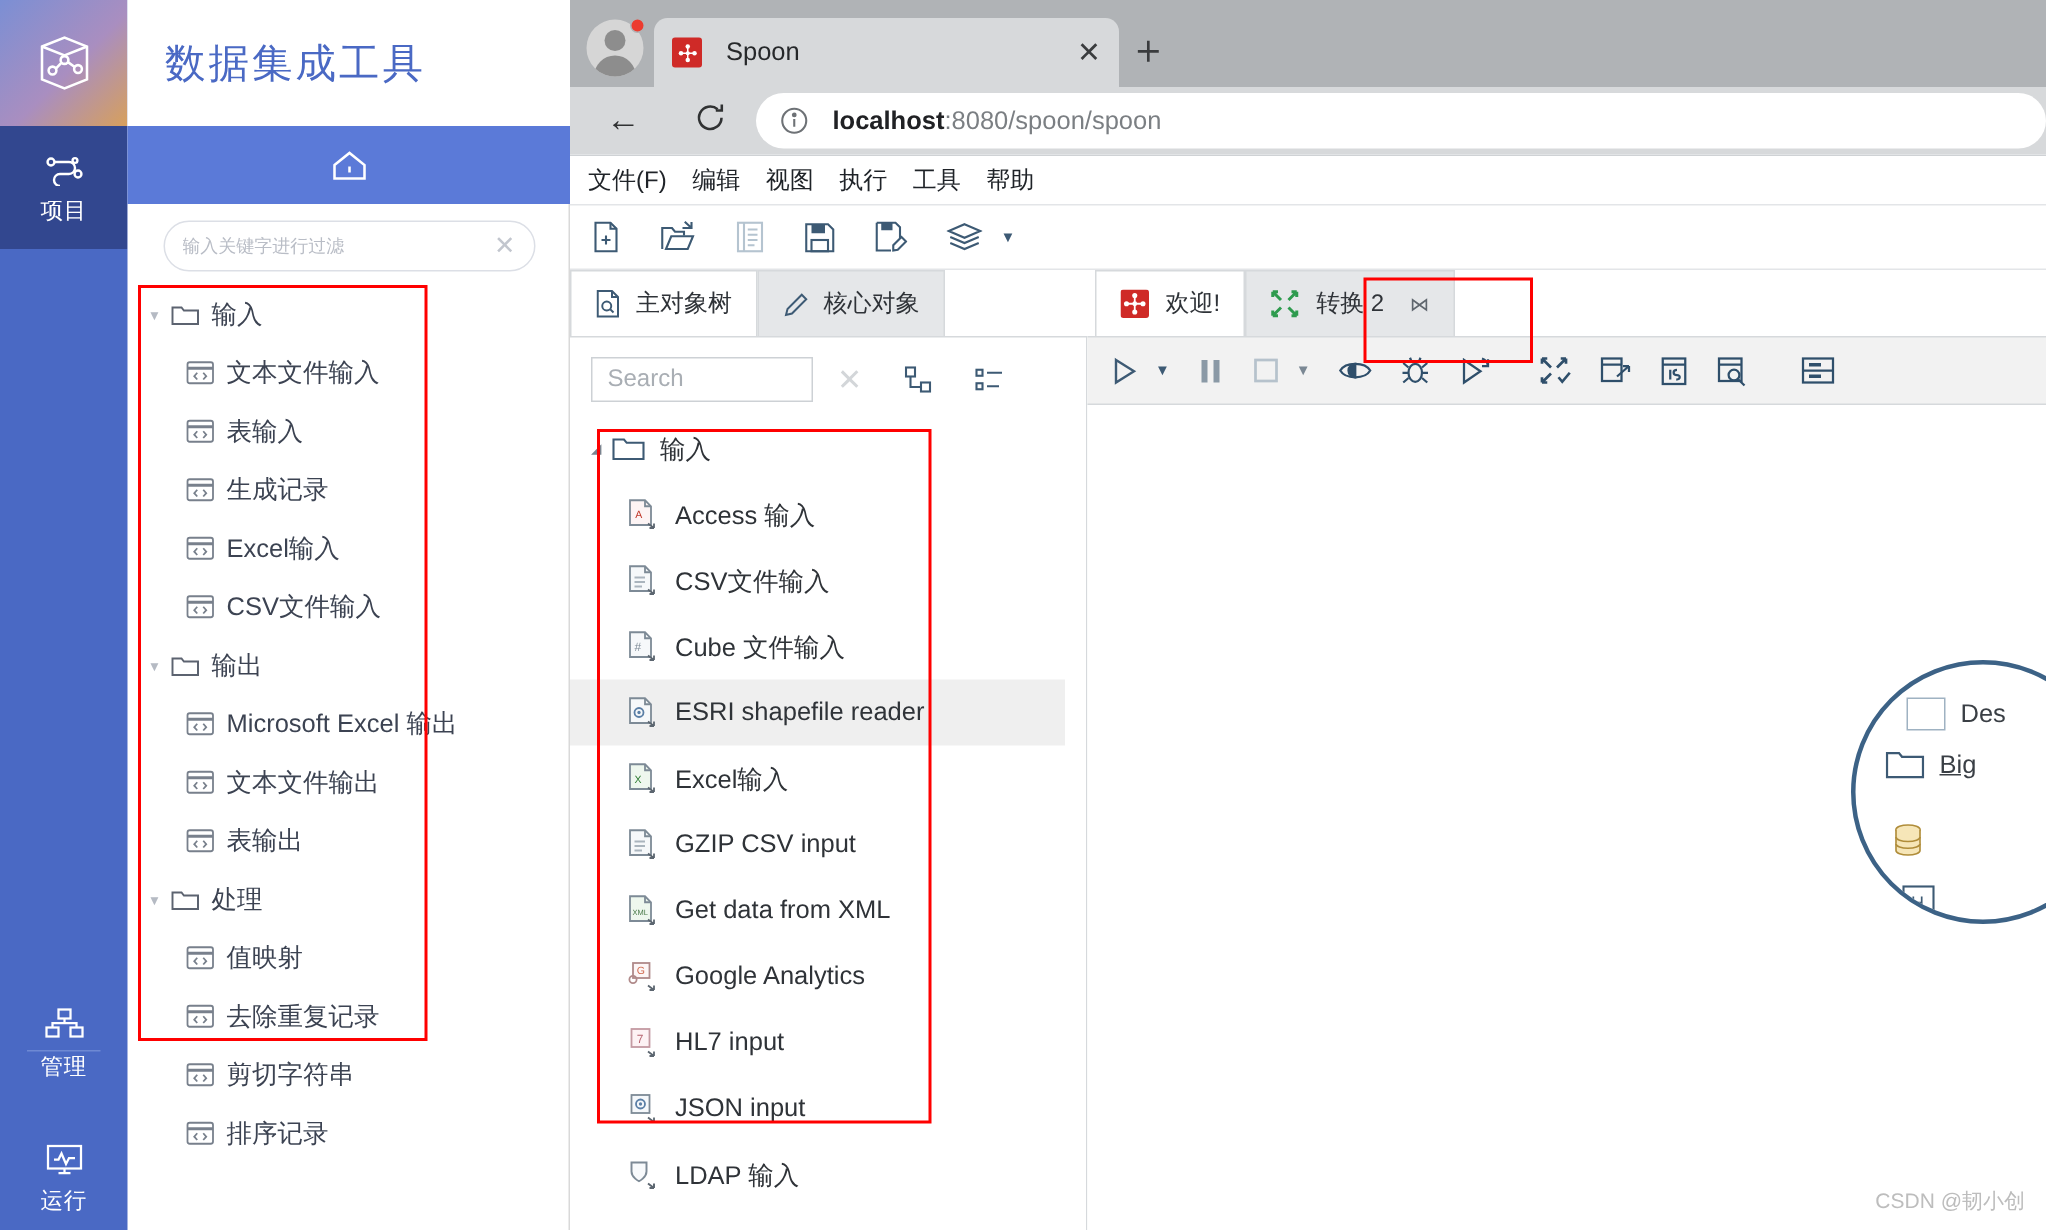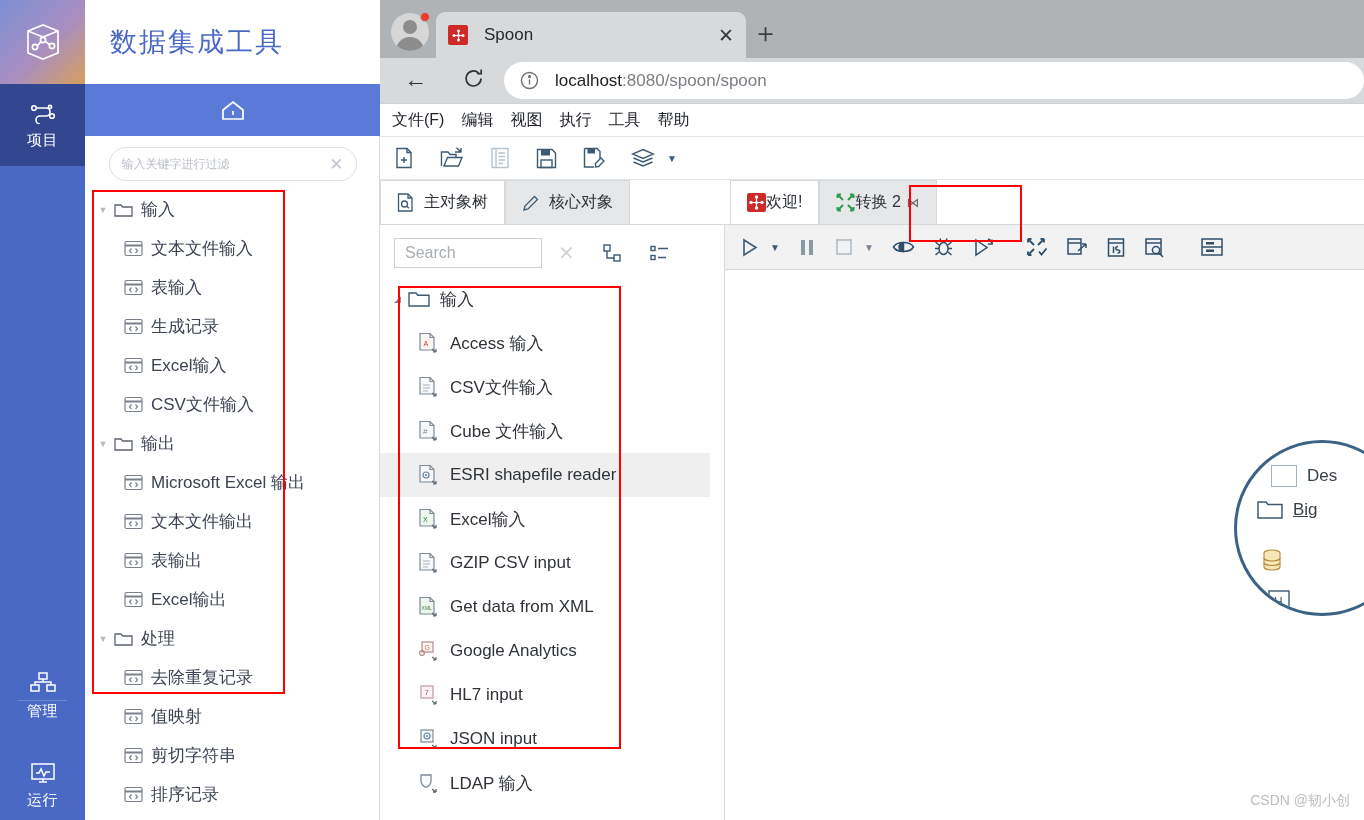--- a/index.html
+++ b/index.html
@@ -90,21 +90,21 @@
 
   .bw-navbar { position: absolute; left: 0; top: 58px; width: 984px; height: 45px; background: #d7d9db; }
   .bw-back { position: absolute; left: 24px; top: 10px; font-size: 23px; color: #303233; cursor: pointer; line-height: 1; }
   .bw-reload { position: absolute; left: 82px; top: 9px; cursor: pointer; }
   .bw-omni {
     position: absolute; left: 124px; top: 4px; width: 860px; height: 37px;
     background: #fff; border-radius: 19px; display: flex; align-items: center; padding: 0 16px;
   }
   .bw-omni .oinfo { margin-right: 16px; }
   .bw-omni .otext { font-size: 17px; color: #7b7f83; white-space: nowrap; }
-  .bw-omni .otext b { color: #202124; font-weight: normal; }
+  .bw-omni .otext b { color: #202124; font-weight: bold; }
 
   
   .spoon { position: absolute; left: 0; top: 103px; width: 984px; height: 717px; background: #fff;
            border-top: 1px solid #cfd2d5; }
   .sp-menubar { position: absolute; left: 0; top: 0; width: 984px; height: 32px; display: flex;
                 align-items: center; padding-left: 12px; background: #fff; }
   .sp-menubar .mi { font-size: 16px; color: #1f2328; margin-right: 17px; cursor: pointer; }
 
   .sp-toolbar { position: absolute; left: 0; top: 32px; width: 984px; height: 44px;
                 background: #fff; border-top: 1px solid #e3e5e8; border-bottom: 1px solid #e3e5e8;
@@ -140,21 +140,21 @@
   .sp-node .n-ico { width: 28px; display: flex; align-items: center; }
   .sp-node .n-lbl { font-size: 17px; color: #2f3338; margin-left: 4px; white-space: nowrap; }
 
   .sp-tree-sb { position: absolute; left: 714px; top: 286px; width: 10px; height: 205px; background: #d5d7d9; border-radius: 5px; }
   .sp-tree-sbtrack { position: absolute; left: 713px; top: 278px; width: 12px; height: 542px; background: #fafafa; border-left:1px solid #e6e8ea;}
   .sp-splitter { position: absolute; left: 727px; top: 278px; width: 8px; height: 542px; background: #f7f7f7; }
 
   
   .sp-right { position: absolute; left: 345px; top: 76px; width: 639px; height: 744px; background: #fff; }
   .sp-rtabs { position: absolute; left: 5px; top: 0; height: 44px; display: flex; }
-  .sp-rtab { height: 44px; display: flex; align-items: center; gap: 0; padding: 0 16px;
+  .sp-rtab { height: 44px; display: flex; align-items: center; gap: 11px; padding: 0 16px;
              border: 1px solid #d6d9dc; border-bottom: none; font-size: 16px; color: #2f3338;
              background: #fff; cursor: pointer; }
   .sp-rtab.selected { background: #e5e7e9; }
   .sp-rtab .xclose { margin-left: 6px; color: #5f666e; font-size: 13px; }
 
   .sp-ctoolbar { position: absolute; left: 0; top: 44px; width: 639px; height: 46px;
                  background: #f2f2f2; border-top: 1px solid #d6d9dc; border-bottom: 1px solid #d6d9dc;
                  display: flex; align-items: center; padding-left: 14px; gap: 18px; }
   .sp-ctoolbar .ci { cursor: pointer; display: flex; align-items: center; }
   .zoombox { position: absolute; right: 0; top: 44px; height: 46px; display: flex; align-items: center; }
@@ -354,61 +354,51 @@
           <span class="t-ico">
             <svg width="19" height="17" viewBox="0 0 19 17" fill="none" stroke="#78808c" stroke-width="1.2">
               <rect x="1" y="1.5" width="17" height="14" rx="1.5"></rect>
                 <path d="M1 5.5 H18" stroke-width="2"></path>
               <path d="M7.5 8.5 L5.5 10.8 L7.5 13 M11.5 8.5 L13.5 10.8 L11.5 13"></path>
               </svg>
           </span>
           <span class="t-lbl">表输出</span>
         </div>
 
-        <div class="tnode child">
-          <span class="t-ico">
-            <svg width="19" height="17" viewBox="0 0 19 17" fill="none" stroke="#78808c" stroke-width="1.2">
-              <rect x="1" y="1.5" width="17" height="14" rx="1.5"></rect>
-                <path d="M1 5.5 H18" stroke-width="2"></path>
-              <path d="M7.5 8.5 L5.5 10.8 L7.5 13 M11.5 8.5 L13.5 10.8 L11.5 13"></path>
-              </svg>
-          </span>
-          <span class="t-lbl">Excel输出</span>
-        </div>
 
         <div class="tnode">
           <span class="caret">▼</span>
           <span class="t-ico">
             <svg width="19" height="16" viewBox="0 0 19 16" fill="none" stroke="#5c6370" stroke-width="1.3">
               <path d="M1 3 H7 L8.6 5 H18 V14 H1 Z"></path>
               </svg>
           </span>
           <span class="t-lbl">处理</span>
         </div>
 
         <div class="tnode child">
           <span class="t-ico">
             <svg width="19" height="17" viewBox="0 0 19 17" fill="none" stroke="#78808c" stroke-width="1.2">
               <rect x="1" y="1.5" width="17" height="14" rx="1.5"></rect>
                 <path d="M1 5.5 H18" stroke-width="2"></path>
               <path d="M7.5 8.5 L5.5 10.8 L7.5 13 M11.5 8.5 L13.5 10.8 L11.5 13"></path>
               </svg>
           </span>
+          <span class="t-lbl">值映射</span>
+        </div>
+
+        <div class="tnode child">
+          <span class="t-ico">
+            <svg width="19" height="17" viewBox="0 0 19 17" fill="none" stroke="#78808c" stroke-width="1.2">
+              <rect x="1" y="1.5" width="17" height="14" rx="1.5"></rect>
+                <path d="M1 5.5 H18" stroke-width="2"></path>
+              <path d="M7.5 8.5 L5.5 10.8 L7.5 13 M11.5 8.5 L13.5 10.8 L11.5 13"></path>
+              </svg>
+          </span>
           <span class="t-lbl">去除重复记录</span>
-        </div>
-
-        <div class="tnode child">
-          <span class="t-ico">
-            <svg width="19" height="17" viewBox="0 0 19 17" fill="none" stroke="#78808c" stroke-width="1.2">
-              <rect x="1" y="1.5" width="17" height="14" rx="1.5"></rect>
-                <path d="M1 5.5 H18" stroke-width="2"></path>
-              <path d="M7.5 8.5 L5.5 10.8 L7.5 13 M11.5 8.5 L13.5 10.8 L11.5 13"></path>
-              </svg>
-          </span>
-          <span class="t-lbl">值映射</span>
         </div>
 
         <div class="tnode child">
           <span class="t-ico">
             <svg width="19" height="17" viewBox="0 0 19 17" fill="none" stroke="#78808c" stroke-width="1.2">
               <rect x="1" y="1.5" width="17" height="14" rx="1.5"></rect>
                 <path d="M1 5.5 H18" stroke-width="2"></path>
               <path d="M7.5 8.5 L5.5 10.8 L7.5 13 M11.5 8.5 L13.5 10.8 L11.5 13"></path>
               </svg>
           </span>

